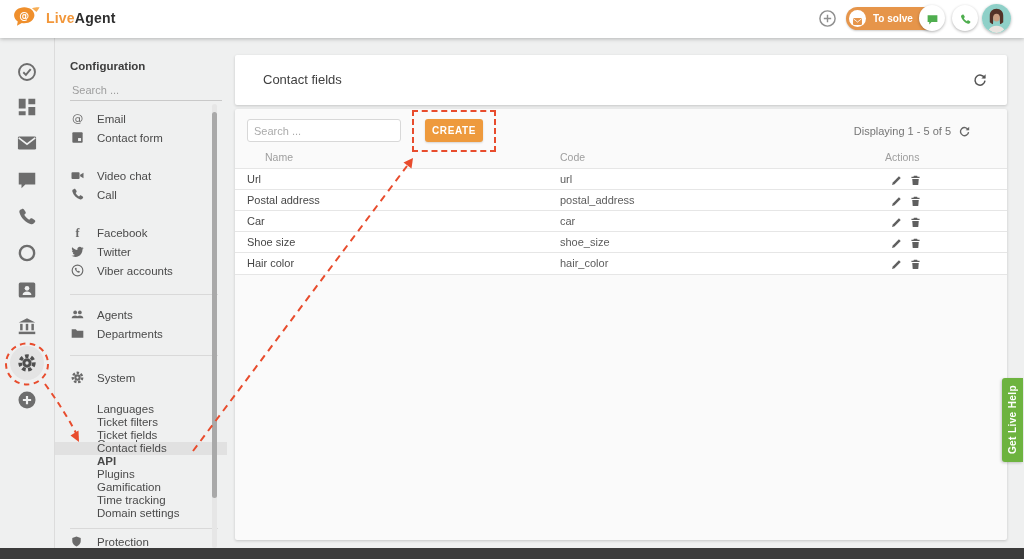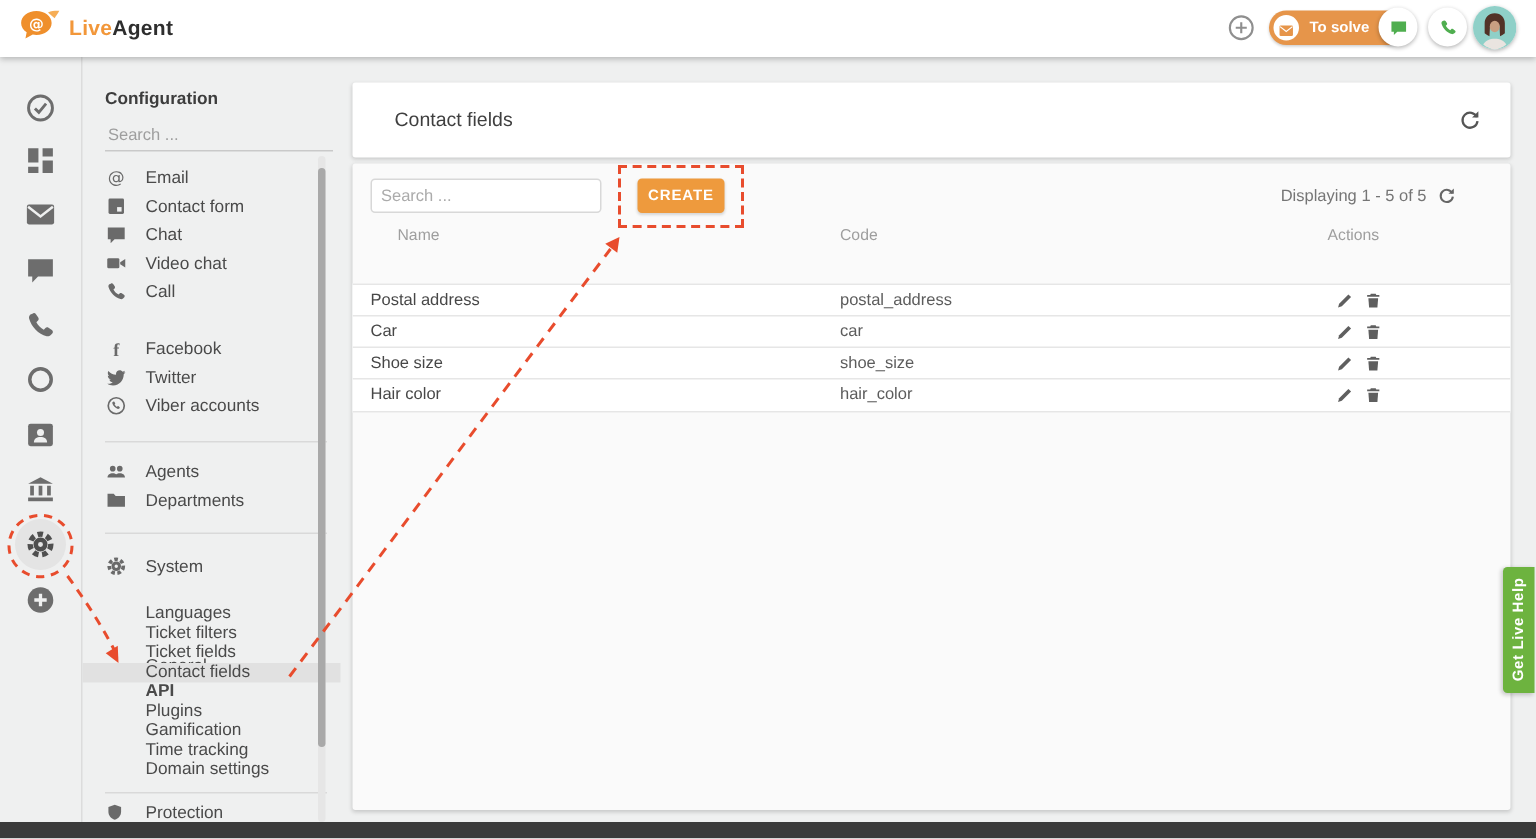--- a/index.html
+++ b/index.html
@@ -216,26 +216,20 @@
           </svg></span>
       <span class="lb">Email</span>
     </div>
     <div class="sb-item" style="top:91px;text-align:center;">
       <span class="ic"><svg viewBox="0 0 16 16">
             <rect x="2.5" y="2.5" width="11" height="11" rx="1" fill="currentColor"></rect>
             <rect x="8.6" y="8.6" width="3.2" height="3.2" fill="#eff0f0"></rect>
           </svg></span>
       <span class="lb">Contact form</span>
     </div>
-    <div class="sb-item" style="top:110px;">
-      <span class="ic"><svg viewBox="0 0 16 16">
-            <path d="M2 2.8h12v8.4H6.8L4 14v-2.8H2z" fill="currentColor"></path>
-          </svg></span>
-      <span class="lb">Chat</span>
-    </div>
     <div class="sb-item" style="top:129px;">
       <span class="ic"><svg viewBox="0 0 16 16">
             <rect x="1.6" y="4.4" width="8.6" height="7.2" rx="1" fill="currentColor"></rect>
             <path d="M10.8 7.3 14.4 5v6l-3.6-2.3z" fill="currentColor"></path>
           </svg></span>
       <span class="lb">Video chat</span>
     </div>
     <div class="sb-item" style="top:148px;">
       <span class="ic"><svg viewBox="0 0 16 16">
             <path d="M4.1 2.3c.5-.5 1.3-.4 1.7.2l1.1 1.6c.3.5.3 1.1-.1 1.5l-.8.8c.8 1.5 2.1 2.8 3.6 3.6l.8-.8c.4-.4 1-.4 1.5-.1l1.6 1.1c.6.4.7 1.2.2 1.7l-.7.7c-.5.5-1.3.8-2 .6-4.1-1.2-7.3-4.4-8.5-8.5-.2-.7 0-1.5.6-2z" fill="currentColor"></path>
@@ -359,20 +353,31 @@
           </svg>
       </span>
     </div>
 
     <div class="thead">
       <span style="left:12px;padding-left:18px;">Name</span>
       <span style="left:325px;">Code</span>
       <span style="left:650px;">Actions</span>
     </div>
 
+    <div class="trow" style="top:59px;">
+      <span class="cell-name">Url</span>
+      <span class="cell-code">url</span>
+      <span class="row-icon" style="left:655px;"><svg viewBox="0 0 16 16">
+            <path d="M2.5 13.5l.9-3.1 7.6-7.6 2.2 2.2-7.6 7.6z" fill="currentColor"></path>
+          </svg></span>
+      <span class="row-icon" style="left:674px;"><svg viewBox="0 0 16 16">
+            <path d="M6 2.3h4l.5 1H13v1.5H3V3.3h2.5z" fill="currentColor"></path>
+            <path d="M4 6h8l-.6 7.6H4.6z" fill="currentColor"></path>
+          </svg></span>
+    </div>
     <div class="trow" style="top:80px;">
       <span class="cell-name">Postal address</span>
       <span class="cell-code">postal_address</span>
       <span class="row-icon" style="left:655px;"><svg viewBox="0 0 16 16">
             <path d="M2.5 13.5l.9-3.1 7.6-7.6 2.2 2.2-7.6 7.6z" fill="currentColor"></path>
           </svg></span>
       <span class="row-icon" style="left:674px;"><svg viewBox="0 0 16 16">
             <path d="M6 2.3h4l.5 1H13v1.5H3V3.3h2.5z" fill="currentColor"></path>
             <path d="M4 6h8l-.6 7.6H4.6z" fill="currentColor"></path>
           </svg></span>

